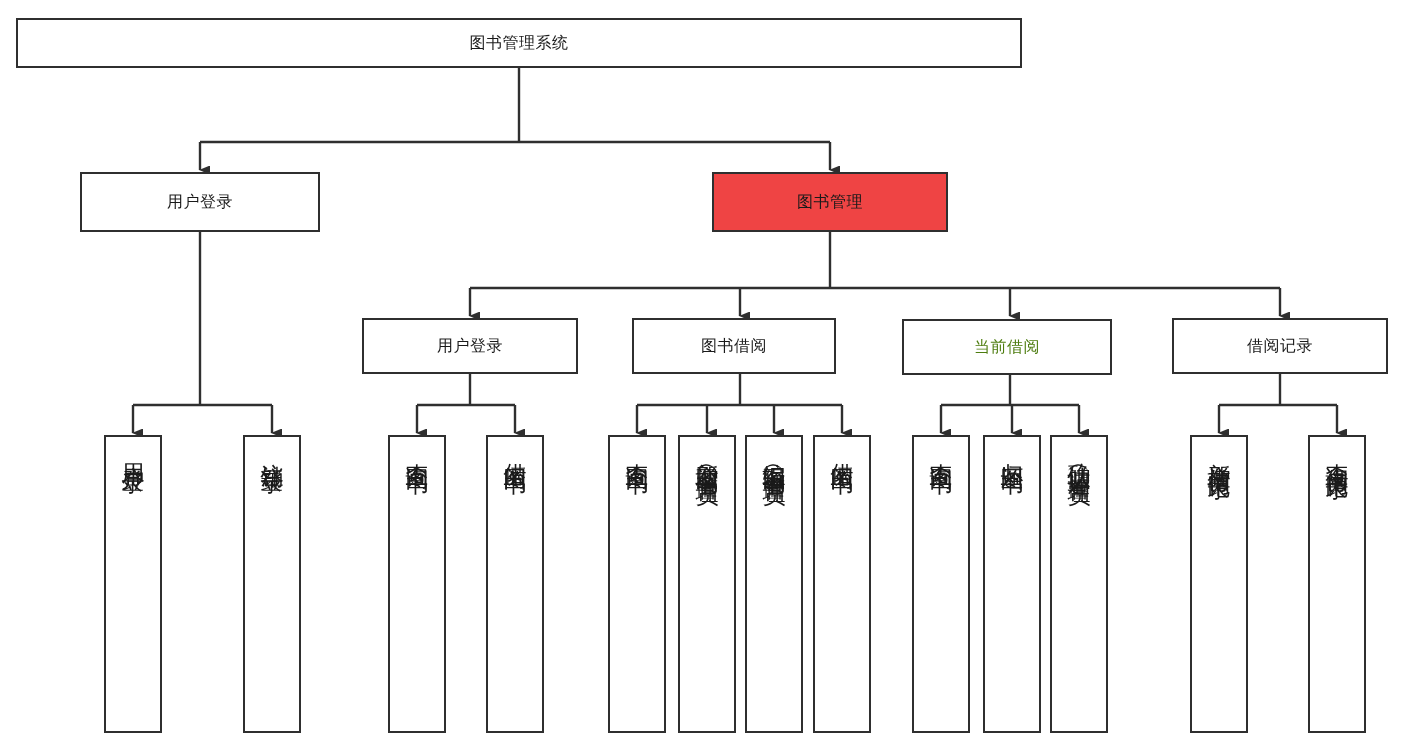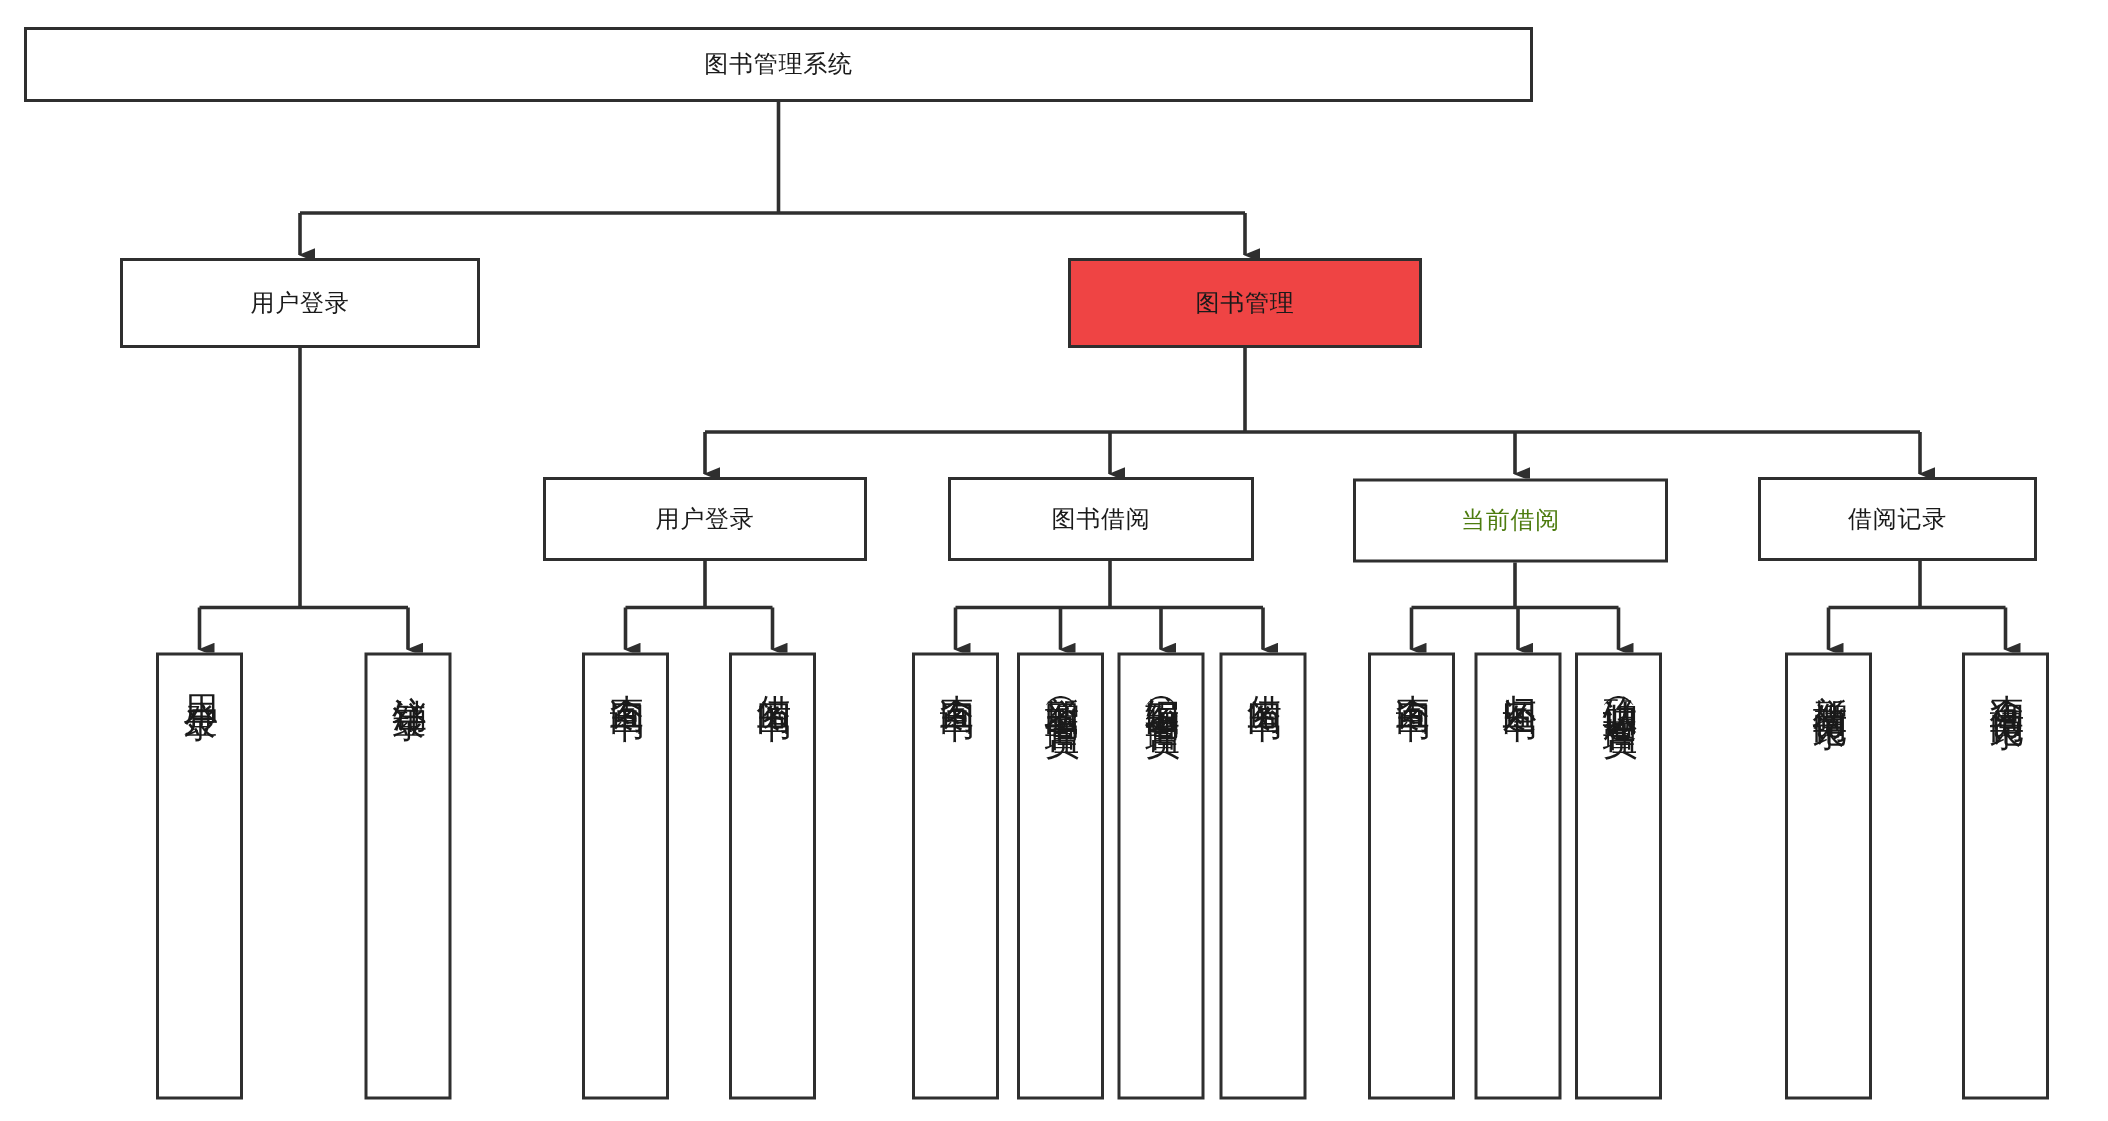--- a/index.html
+++ b/index.html
@@ -128,21 +128,21 @@
       </div>
       <div class="node horizontal" style="left: 362px; top: 318px; width: 216px; height: 56px; border-color: rgb(47, 47, 47); background: rgb(255, 255, 255); color: rgb(26, 26, 26);">
         <span class="node-label">用户登录</span>
       </div>
       <div class="node horizontal" style="left: 632px; top: 318px; width: 204px; height: 56px; border-color: rgb(47, 47, 47); background: rgb(255, 255, 255); color: rgb(26, 26, 26);">
         <span class="node-label">图书借阅</span>
       </div>
       <div class="node horizontal" style="left: 902px; top: 319px; width: 210px; height: 56px; border-color: rgb(47, 47, 47); background: rgb(255, 255, 255); color: #4d7c0f;">
         <span class="node-label">当前借阅</span>
       </div>
-      <div class="node horizontal" style="left: 1172px; top: 318px; width: 186px; height: 56px; border-color: rgb(47, 47, 47); background: rgb(255, 255, 255); color: rgb(26, 26, 26);">
+      <div class="node horizontal" style="left: 1172px; top: 318px; width: 216px; height: 56px; border-color: rgb(47, 47, 47); background: rgb(255, 255, 255); color: rgb(26, 26, 26);">
         <span class="node-label">借阅记录</span>
       </div>
       <div class="node vertical" style="left: 104px; top: 435px; width: 58px; height: 298px; border-color: rgb(47, 47, 47); background: rgb(255, 255, 255); color: rgb(26, 26, 26);">
         <span class="node-label">用户登录</span>
       </div>
       <div class="node vertical" style="left: 243px; top: 435px; width: 58px; height: 298px; border-color: rgb(47, 47, 47); background: rgb(255, 255, 255); color: rgb(26, 26, 26);">
         <span class="node-label">注销登录</span>
       </div>
       <div class="node vertical" style="left: 388px; top: 435px; width: 58px; height: 298px; border-color: rgb(47, 47, 47); background: rgb(255, 255, 255); color: rgb(26, 26, 26);">
         <span class="node-label">查询图书</span>

